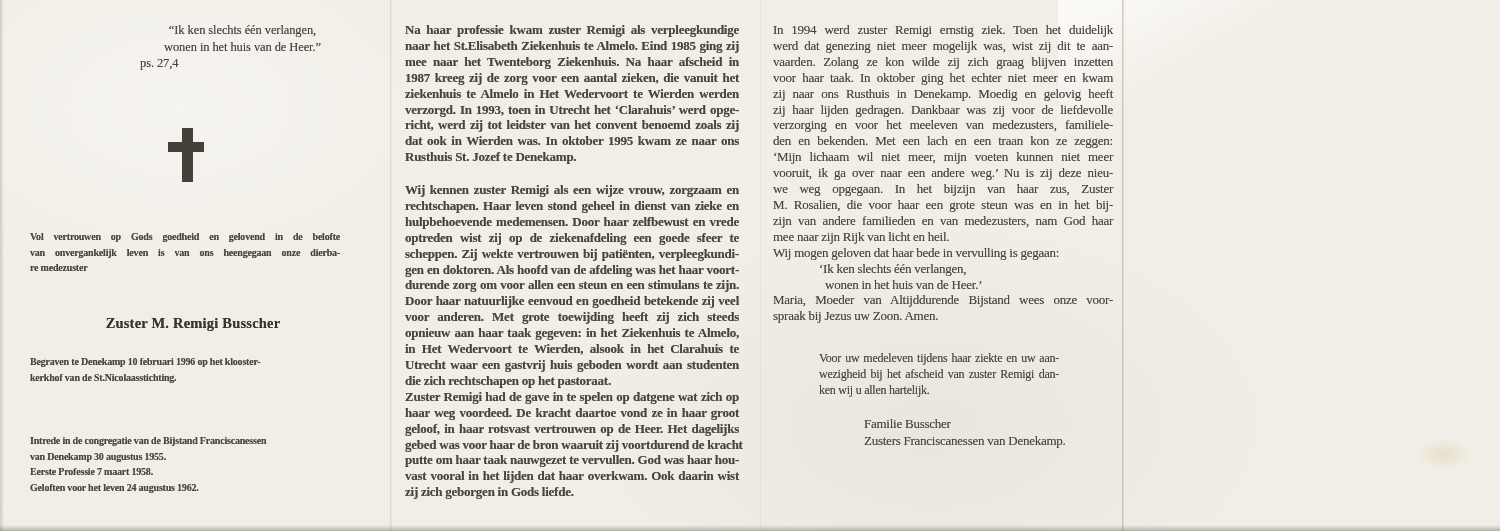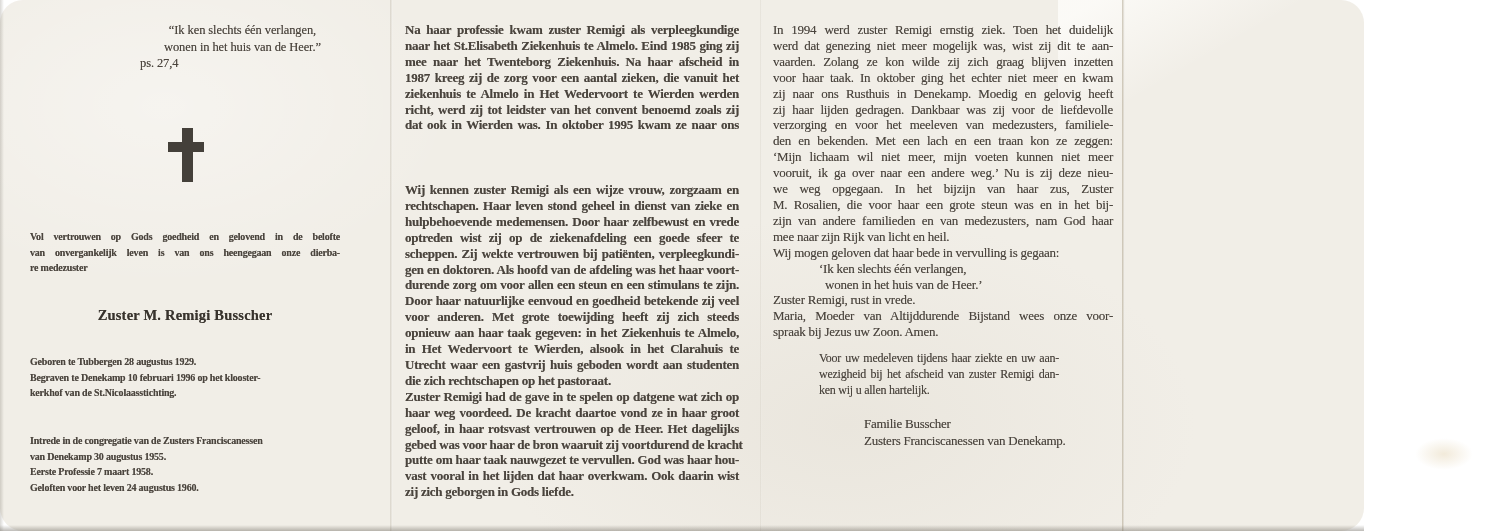--- a/index.html
+++ b/index.html
@@ -1,38 +1,37 @@
 <!DOCTYPE html>
 <html><head>
 <meta charset="utf-8">
 <style>
   html,body{margin:0;padding:0;width:1500px;height:531px;overflow:hidden;}
   .card{
-    position:relative;width:1364px;height:531px;
+    position:relative;width:1500px;height:531px;
     background:
       radial-gradient(420px 260px at 12% 20%, rgba(255,255,255,.35), rgba(255,255,255,0) 70%),
       radial-gradient(500px 300px at 62% 80%, rgba(221,215,203,.35), rgba(221,215,203,0) 70%),
       #f1eee7;
     font-family:"Liberation Serif", serif;
     color:#4a443d;
-    border-radius:23px;
   }
   .panel{position:absolute;top:0;height:100%;}
   .blk{position:absolute;}
   .ln{white-space:nowrap;}
   .ln.just{text-align:justify;text-align-last:justify;}
   
   .p1 .ln{font-size:10px;line-height:15.6px;letter-spacing:-0.2px;text-shadow:0 0 .5px rgba(74,68,61,.55);font-weight:bold;}
   .quote{left:140px;top:22px;width:205px;text-align:center;font-size:12.5px;line-height:16.6px;letter-spacing:-0.1px;text-shadow:0 0 .5px rgba(74,68,61,.55);}
   .quote .ref{text-align:left;padding-right:27px;}
   .cross{left:168px;top:128px;width:36px;height:54px;}
   .cross .v{position:absolute;left:14px;top:0;width:11px;height:54px;background:#44403a;}
   .cross .h{position:absolute;left:0;top:14px;width:36px;height:10px;background:#44403a;}
   .intro{left:30px;top:229px;width:310px;}
-  .name{left:28px;top:307px;width:314px;text-align:center;font-size:14.5px;font-weight:bold;color:#38332d;margin:0;letter-spacing:.2px;text-shadow:0 0 .5px rgba(56,51,45,.6);}
+  .name{left:28px;top:307px;width:314px;text-align:center;font-size:14.5px;font-weight:bold;color:#38332d;margin:8px;letter-spacing:.2px;text-shadow:0 0 .5px rgba(56,51,45,.6);}
   .dates{left:30px;top:354px;width:322px;}
   .congregation{left:30px;top:433px;width:322px;}
   
   .p23 .ln{font-size:13px;line-height:15.9px;letter-spacing:-0.25px;text-shadow:0 0 .5px rgba(74,68,61,.5);}
   .panel2{left:405px;width:334px;font-weight:bold;}
   .panel3{left:773px;width:340px;}
   .para1{left:0;top:22px;width:100%;}
   .para23{left:0;top:182px;width:100%;}
   .main3{left:0;top:22px;width:100%;}
   .thanks{left:46px;top:351px;width:240px;}
@@ -72,41 +71,42 @@
       <span class="v"></span>
       <span class="h"></span>
     </div>
     <div class="blk intro">
         <div class="ln just">Vol vertrouwen op Gods goedheid en gelovend in de belofte</div>
         <div class="ln just">van onvergankelijk leven is van ons heengegaan onze dierba-</div>
         <div class="ln">re medezuster</div>
       </div>
     <h1 class="blk name">Zuster M. Remigi Busscher</h1>
     <div class="blk dates">
-        <div class="ln">Geboren te Tubbergen 28 augustus 1929.</div>
         <div class="ln">Begraven te Denekamp 10 februari 1996 op het klooster-</div>
         <div class="ln">kerkhof van de St.Nicolaasstichting.</div>
       </div>
     <div class="blk congregation">
-        <div class="ln">Intrede in de congregatie van de Zusters Franciscanessen</div>
+        <div class="ln">Intrede in de congregatie van de Bijstand Franciscanessen</div>
         <div class="ln">van Denekamp 30 augustus 1955.</div>
         <div class="ln">Eerste Professie 7 maart 1958.</div>
-        <div class="ln">Geloften voor het leven 24 augustus 1960.</div>
+        <div class="ln">Geloften voor het leven 24 augustus 1962.</div>
       </div>
   </section>
 
   <section class="panel p23 panel2">
     <div class="blk para1">
         <div class="ln just">Na haar professie kwam zuster Remigi als verpleegkundige</div>
         <div class="ln just">naar het St.Elisabeth Ziekenhuis te Almelo. Eind 1985 ging zij</div>
         <div class="ln just">mee naar het Twenteborg Ziekenhuis. Na haar afscheid in</div>
         <div class="ln just">1987 kreeg zij de zorg voor een aantal zieken, die vanuit het</div>
         <div class="ln just">ziekenhuis te Almelo in Het Wedervoort te Wierden werden</div>
+        <div class="ln just">verzorgd. In 1993, toen in Utrecht het ‘Clarahuis’ werd opge-</div>
         <div class="ln just">richt, werd zij tot leidster van het convent benoemd zoals zij</div>
         <div class="ln just">dat ook in Wierden was. In oktober 1995 kwam ze naar ons</div>
+        <div class="ln">Rusthuis St. Jozef te Denekamp.</div>
       </div>
     <div class="blk para23">
         <div class="ln just">Wij kennen zuster Remigi als een wijze vrouw, zorgzaam en</div>
         <div class="ln just">rechtschapen. Haar leven stond geheel in dienst van zieke en</div>
         <div class="ln just">hulpbehoevende medemensen. Door haar zelfbewust en vrede</div>
         <div class="ln just">optreden wist zij op de ziekenafdeling een goede sfeer te</div>
         <div class="ln just">scheppen. Zij wekte vertrouwen bij patiënten, verpleegkundi-</div>
         <div class="ln just">gen en doktoren. Als hoofd van de afdeling was het haar voort-</div>
         <div class="ln just">durende zorg om voor allen een steun en een stimulans te zijn.</div>
         <div class="ln just">Door haar natuurlijke eenvoud en goedheid betekende zij veel</div>
@@ -137,21 +137,20 @@
         <div class="ln just">den en bekenden. Met een lach en een traan kon ze zeggen:</div>
         <div class="ln just">‘Mijn lichaam wil niet meer, mijn voeten kunnen niet meer</div>
         <div class="ln just">vooruit, ik ga over naar een andere weg.’ Nu is zij deze nieu-</div>
         <div class="ln just">we weg opgegaan. In het bijzijn van haar zus, Zuster</div>
         <div class="ln just">M. Rosalien, die voor haar een grote steun was en in het bij-</div>
         <div class="ln just">zijn van andere familieden en van medezusters, nam God haar</div>
         <div class="ln">mee naar zijn Rijk van licht en heil.</div>
         <div class="ln">Wij mogen geloven dat haar bede in vervulling is gegaan:</div>
         <div class="ln" style="padding-left: 46px;">‘Ik ken slechts één verlangen,</div>
         <div class="ln" style="padding-left: 52px;">wonen in het huis van de Heer.’</div>
-        <div class="ln">Zuster Remigi, rust in vrede.</div>
         <div class="ln just">Maria, Moeder van Altijddurende Bijstand wees onze voor-</div>
         <div class="ln">spraak bij Jezus uw Zoon. Amen.</div>
       </div>
     <div class="blk thanks">
         <div class="ln just">Voor uw medeleven tijdens haar ziekte en uw aan-</div>
         <div class="ln just">wezigheid bij het afscheid van zuster Remigi dan-</div>
         <div class="ln">ken wij u allen hartelijk.</div>
       </div>
     <div class="blk signature">
         <div class="ln">Familie Busscher</div>

